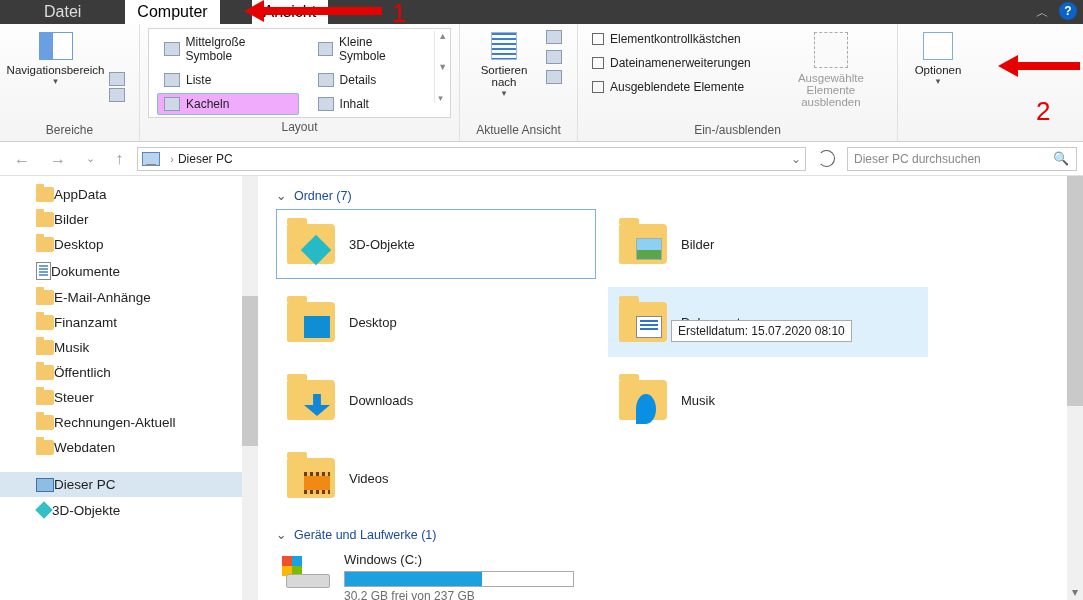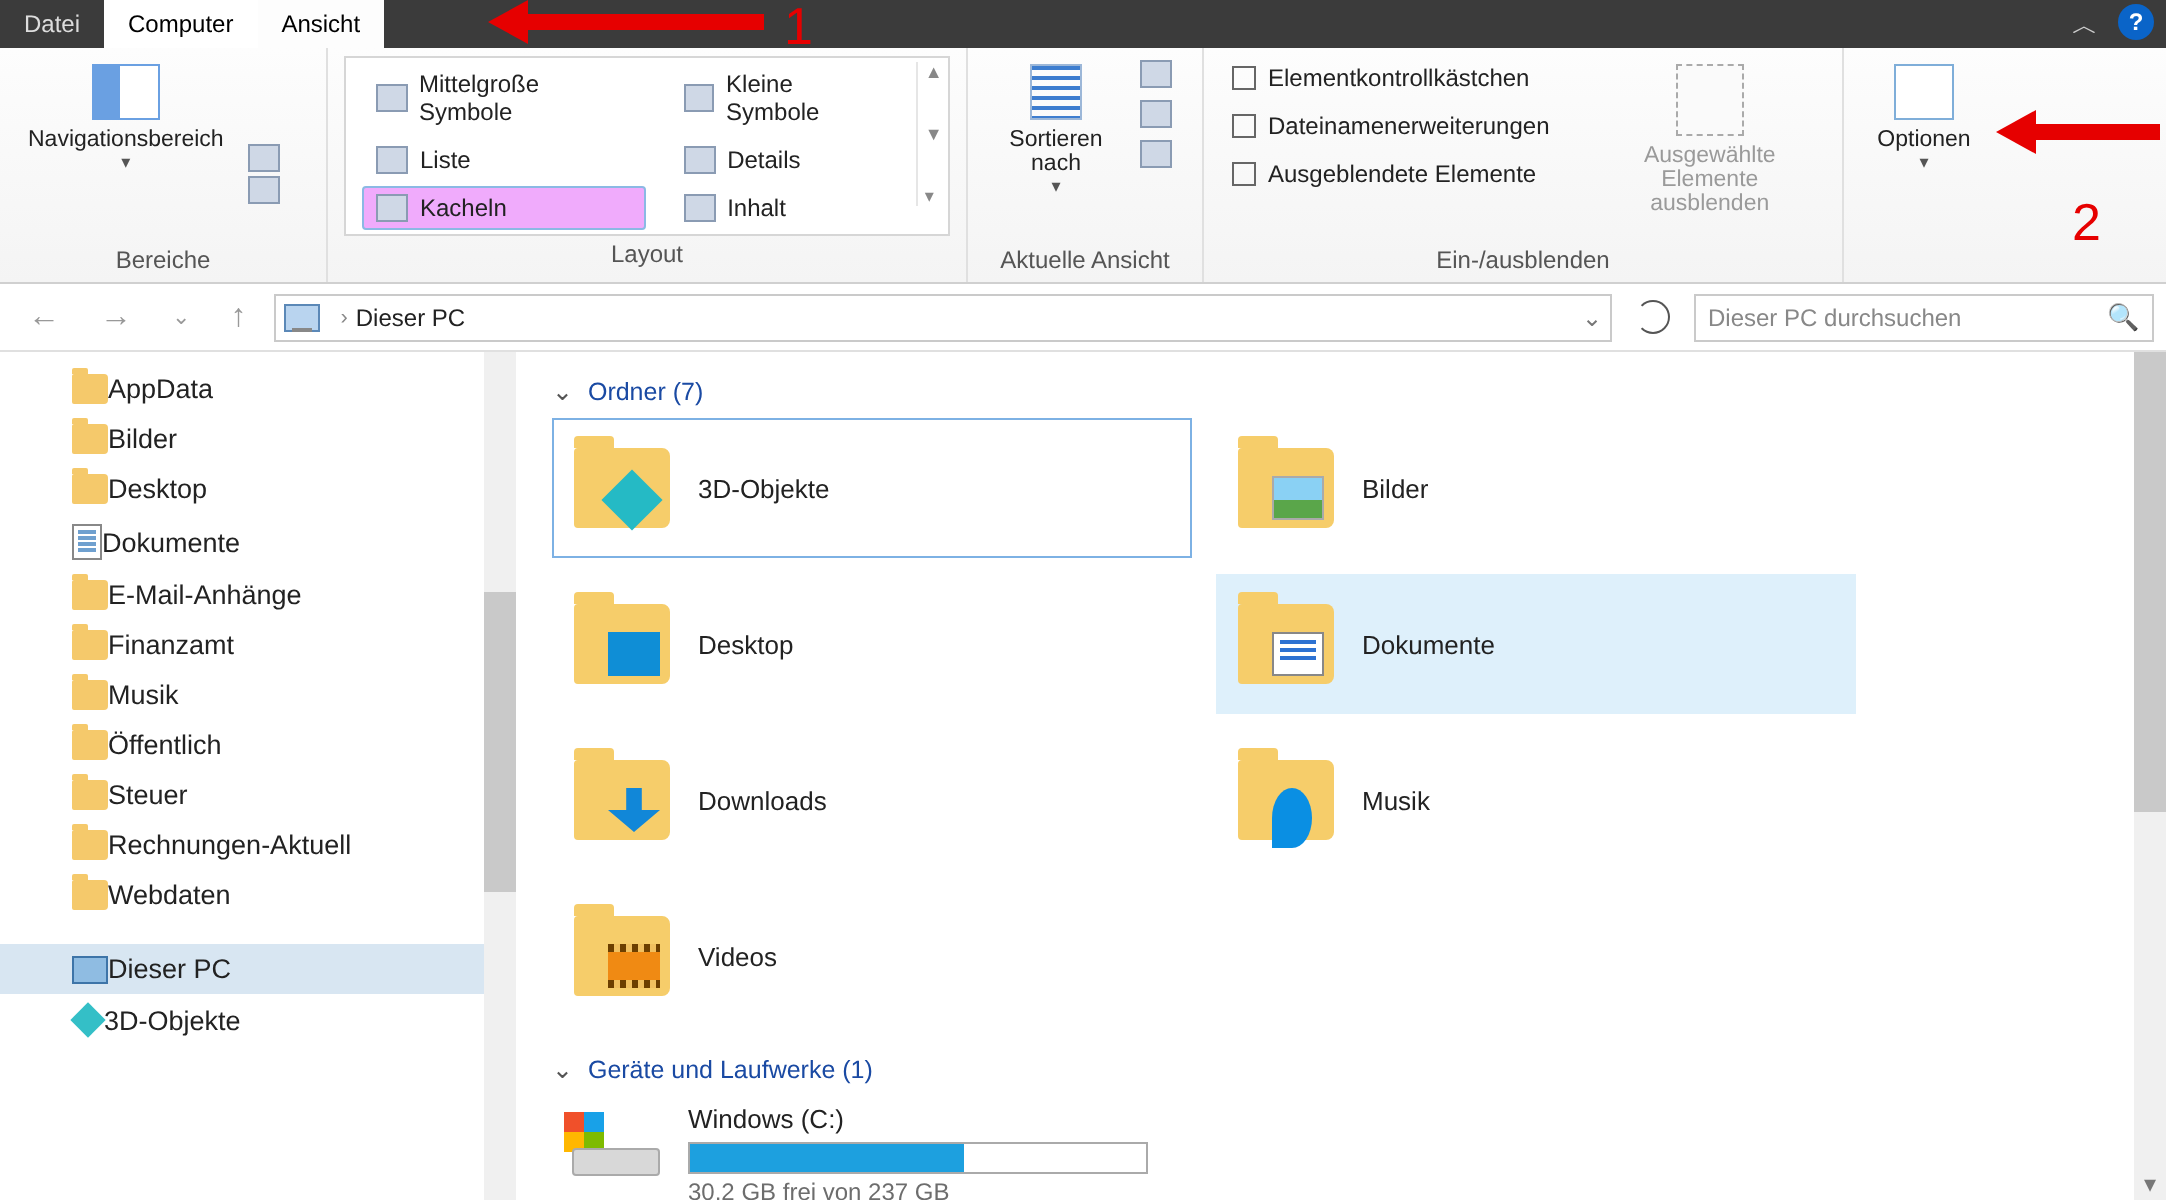--- a/index.html
+++ b/index.html
@@ -12,22 +12,22 @@
     color:#222;
     overflow:hidden;
     position:relative;
   }
   
   .menu-bar {
     display:flex; height:24px; background:#3b3b3b;
     position:relative;
   }
   .menu-tab{
-    padding:4px 12px; font-size:12px; color:#ddd;
-    display:flex; align-items:center; cursor:default;
+    padding:4px 12px; font-size:16px; color:#ddd;
+    display:flex; align-items:center; cursor:default;margin-left:32px;
   }
   .menu-tab.active{ background:#fff; color:#000; }
   .help-icon{
     position:absolute; right:6px; top:2px; width:18px; height:18px;
     border-radius:50%; background:#0a64c8; color:#fff;
     display:flex;align-items:center;justify-content:center;
     font-weight:bold; font-size:12px;
   }
   .collapse-chev{
     position:absolute; right:34px; top:4px; color:#ccc; font-size:13px;
@@ -272,21 +272,21 @@
 <div class="menu-bar">
   <div class="menu-tab">Datei</div>
   <div class="menu-tab active">Computer</div>
   <div class="menu-tab" style="color:#000000;background:#fdfdfd">Ansicht</div>
   <div class="collapse-chev">︿</div>
   <div class="help-icon">?</div>
 </div>
 
 <div class="ribbon">
 
-  <div class="group" style="width:164px">
+  <div class="group" style="width:140px">
     <div class="group-body">
       <div class="big-btn">
         <div class="nav-icon"></div>
         <span>Navigationsbereich</span>
         <span class="chev">▾</span>
       </div>
       <div class="mini-col" style="justify-content:flex-end;height:74px">
         <span class="mini-ico"></span>
         <span class="mini-ico"></span>
       </div>
@@ -492,20 +492,21 @@
           <div class="big-fold" style="position: relative;">
             <div class="overlay ov-desk"></div>
           </div>
           <div class="tile-txt">Desktop</div>
         </div>
         <div class="tile hover">
           <div class="big-fold" style="position: relative;">
             <div class="overlay ov-doc"></div>
           </div>
           <div class="tile-txt">Dokumente</div>
+          <div class="tooltip">Erstelldatum: 15.07.2020 08:10</div>
         </div>
         <div class="tile">
           <div class="big-fold" style="position: relative;">
             <div class="overlay ov-down"></div>
           </div>
           <div class="tile-txt">Downloads</div>
         </div>
         <div class="tile">
           <div class="big-fold" style="position: relative;">
             <div class="overlay ov-note"></div>

